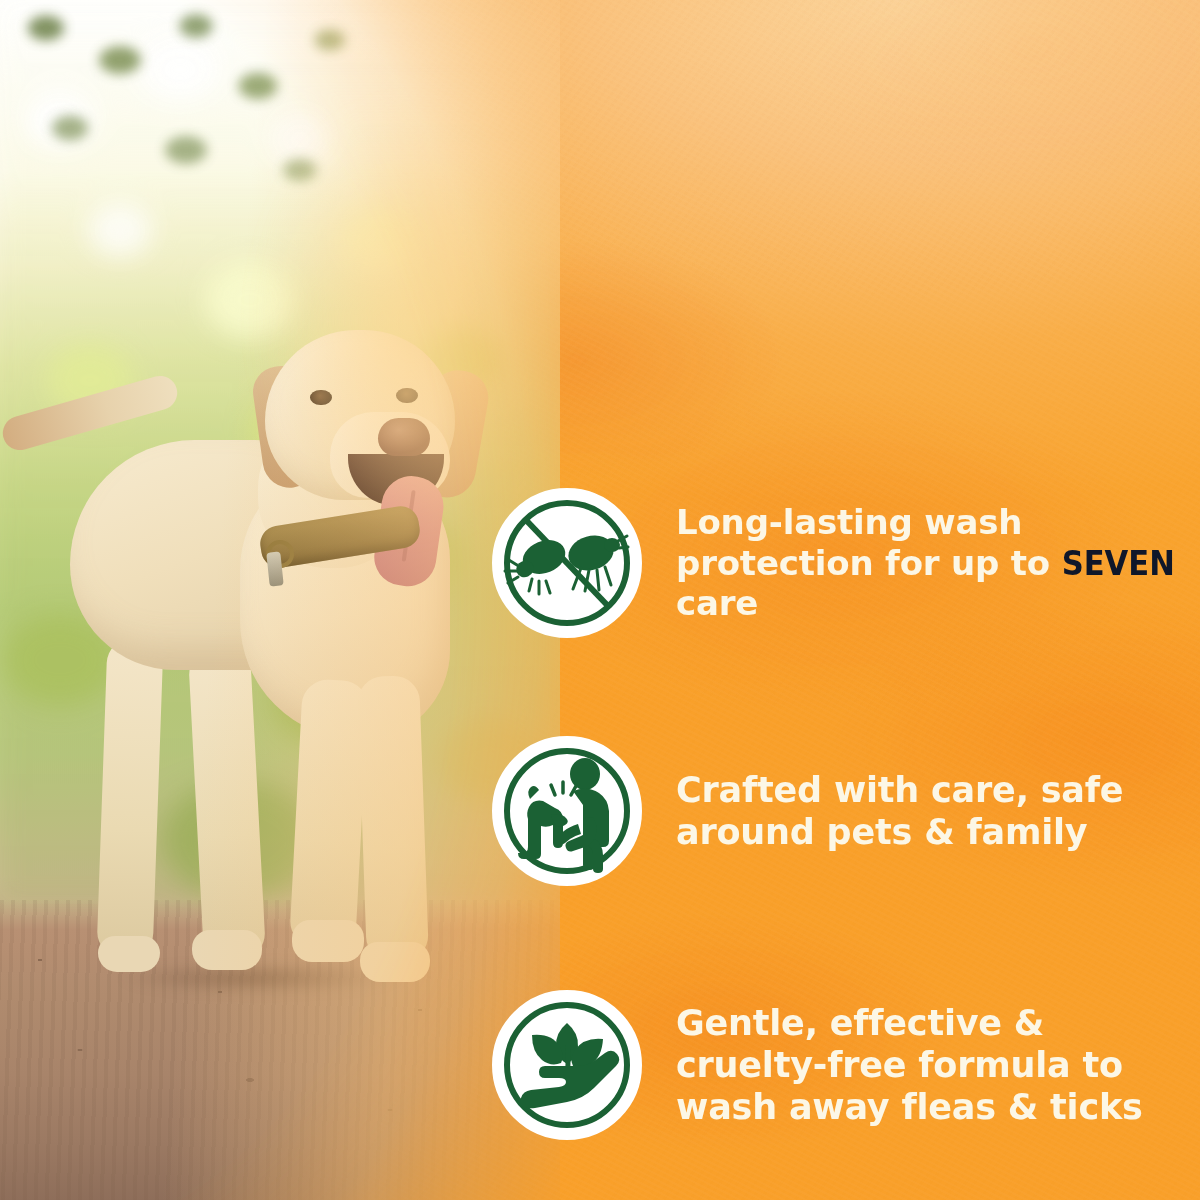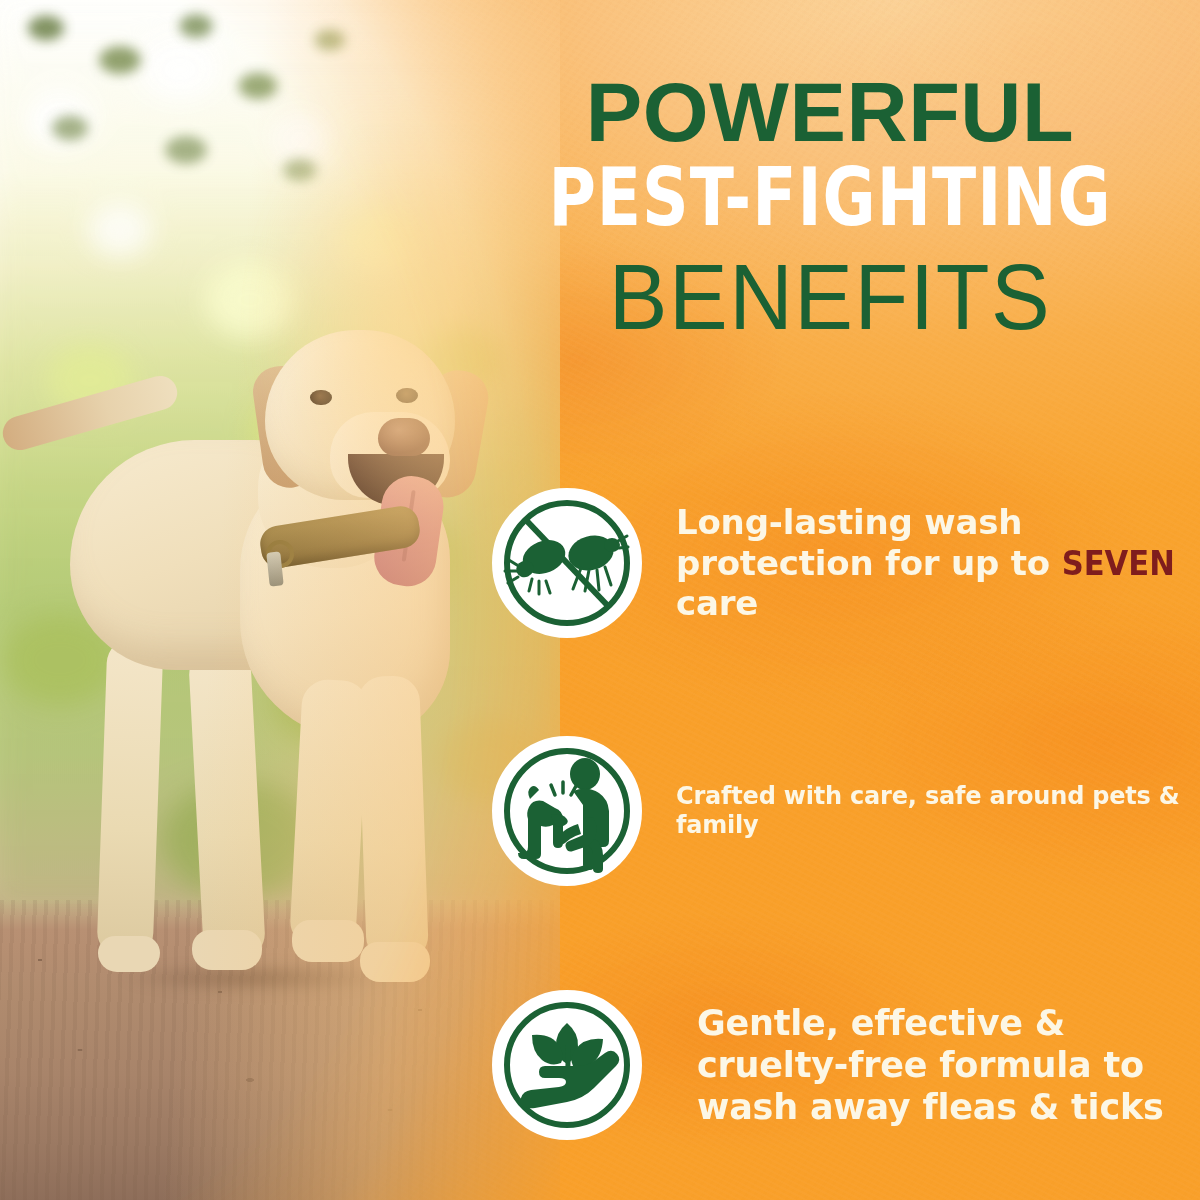--- a/index.html
+++ b/index.html
@@ -229,42 +229,42 @@
   .h-benefits{
     font-family:"Liberation Sans",sans-serif;
     font-weight:normal;font-size:88px;line-height:1;
     letter-spacing:1.5px;color:#1B6134;margin:16px 0 0 0;
     transform:scaleY(1.06);
   }
 
   
   .benefits{position:absolute;left:492px;top:488px;width:700px;}
   .brow{display:flex;align-items:center;margin-bottom:98px;}
-  .brow:last-child{margin-bottom:0;gap:21px;}
+  .brow:last-child{margin-bottom:0;}
   .bicon{
     flex:0 0 auto;width:150px;height:150px;border-radius:50%;
     background:#FFFFFF;border:6px solid #FFFFFF;
     box-sizing:border-box;position:relative;
     display:flex;align-items:center;justify-content:center;
   }
   .bicon svg{display:block;}
   .btext{
     margin-left:34px;
     font-family:"DejaVu Sans","Liberation Sans",sans-serif;
     font-weight:bold;font-size:35px;line-height:1.20;
     color:#FCF7E6;letter-spacing:-.2px;
   }
   .btext .hl{
-    color:#7f1d1d;
+    color:#0f172a;
     font-family:"DejaVu Sans Condensed","Liberation Sans",sans-serif;
     letter-spacing:0px;
   }
   .r1 .btext{font-size:34px;}
   .r2{margin-bottom:104px;}
-  .r2 .btext{font-size:24px;}
+  .r2 .btext{font-size:35px;}
   .r3 .btext{font-size:35px;}
 </style>
 </head>
 <body>
 
 <div id="poster">
 
   <div class="bg-base"></div>
   <div class="bg-wash"></div>
   <div class="bg-grain"></div>
@@ -301,25 +301,20 @@
       <div class="d dog-nose"></div>
       <div class="d dog-collar"></div>
       <div class="d dog-ring"></div>
       <div class="d dog-tag"></div>
     </div>
 
     <div class="ph-sun"></div>
     <div class="ph-warm"></div>
   </div>
 
-  <div class="headings">
-    <div class="h-powerful">POWERFUL</div>
-    <div class="h-pest">PEST-FIGHTING</div>
-    <div class="h-benefits">BENEFITS</div>
-  </div>
 
   <div class="benefits">
 
     <div class="brow r1">
       <div class="bicon">
         <svg width="136" height="136" viewBox="0 0 136 136" aria-hidden="true">
           <circle cx="68" cy="68" r="60" fill="none" stroke="#1B6134" stroke-width="6"></circle>
           <line x1="26" y1="24" x2="110" y2="112" stroke="#1B6134" stroke-width="6"></line>
           <g fill="#1B6134">
 

